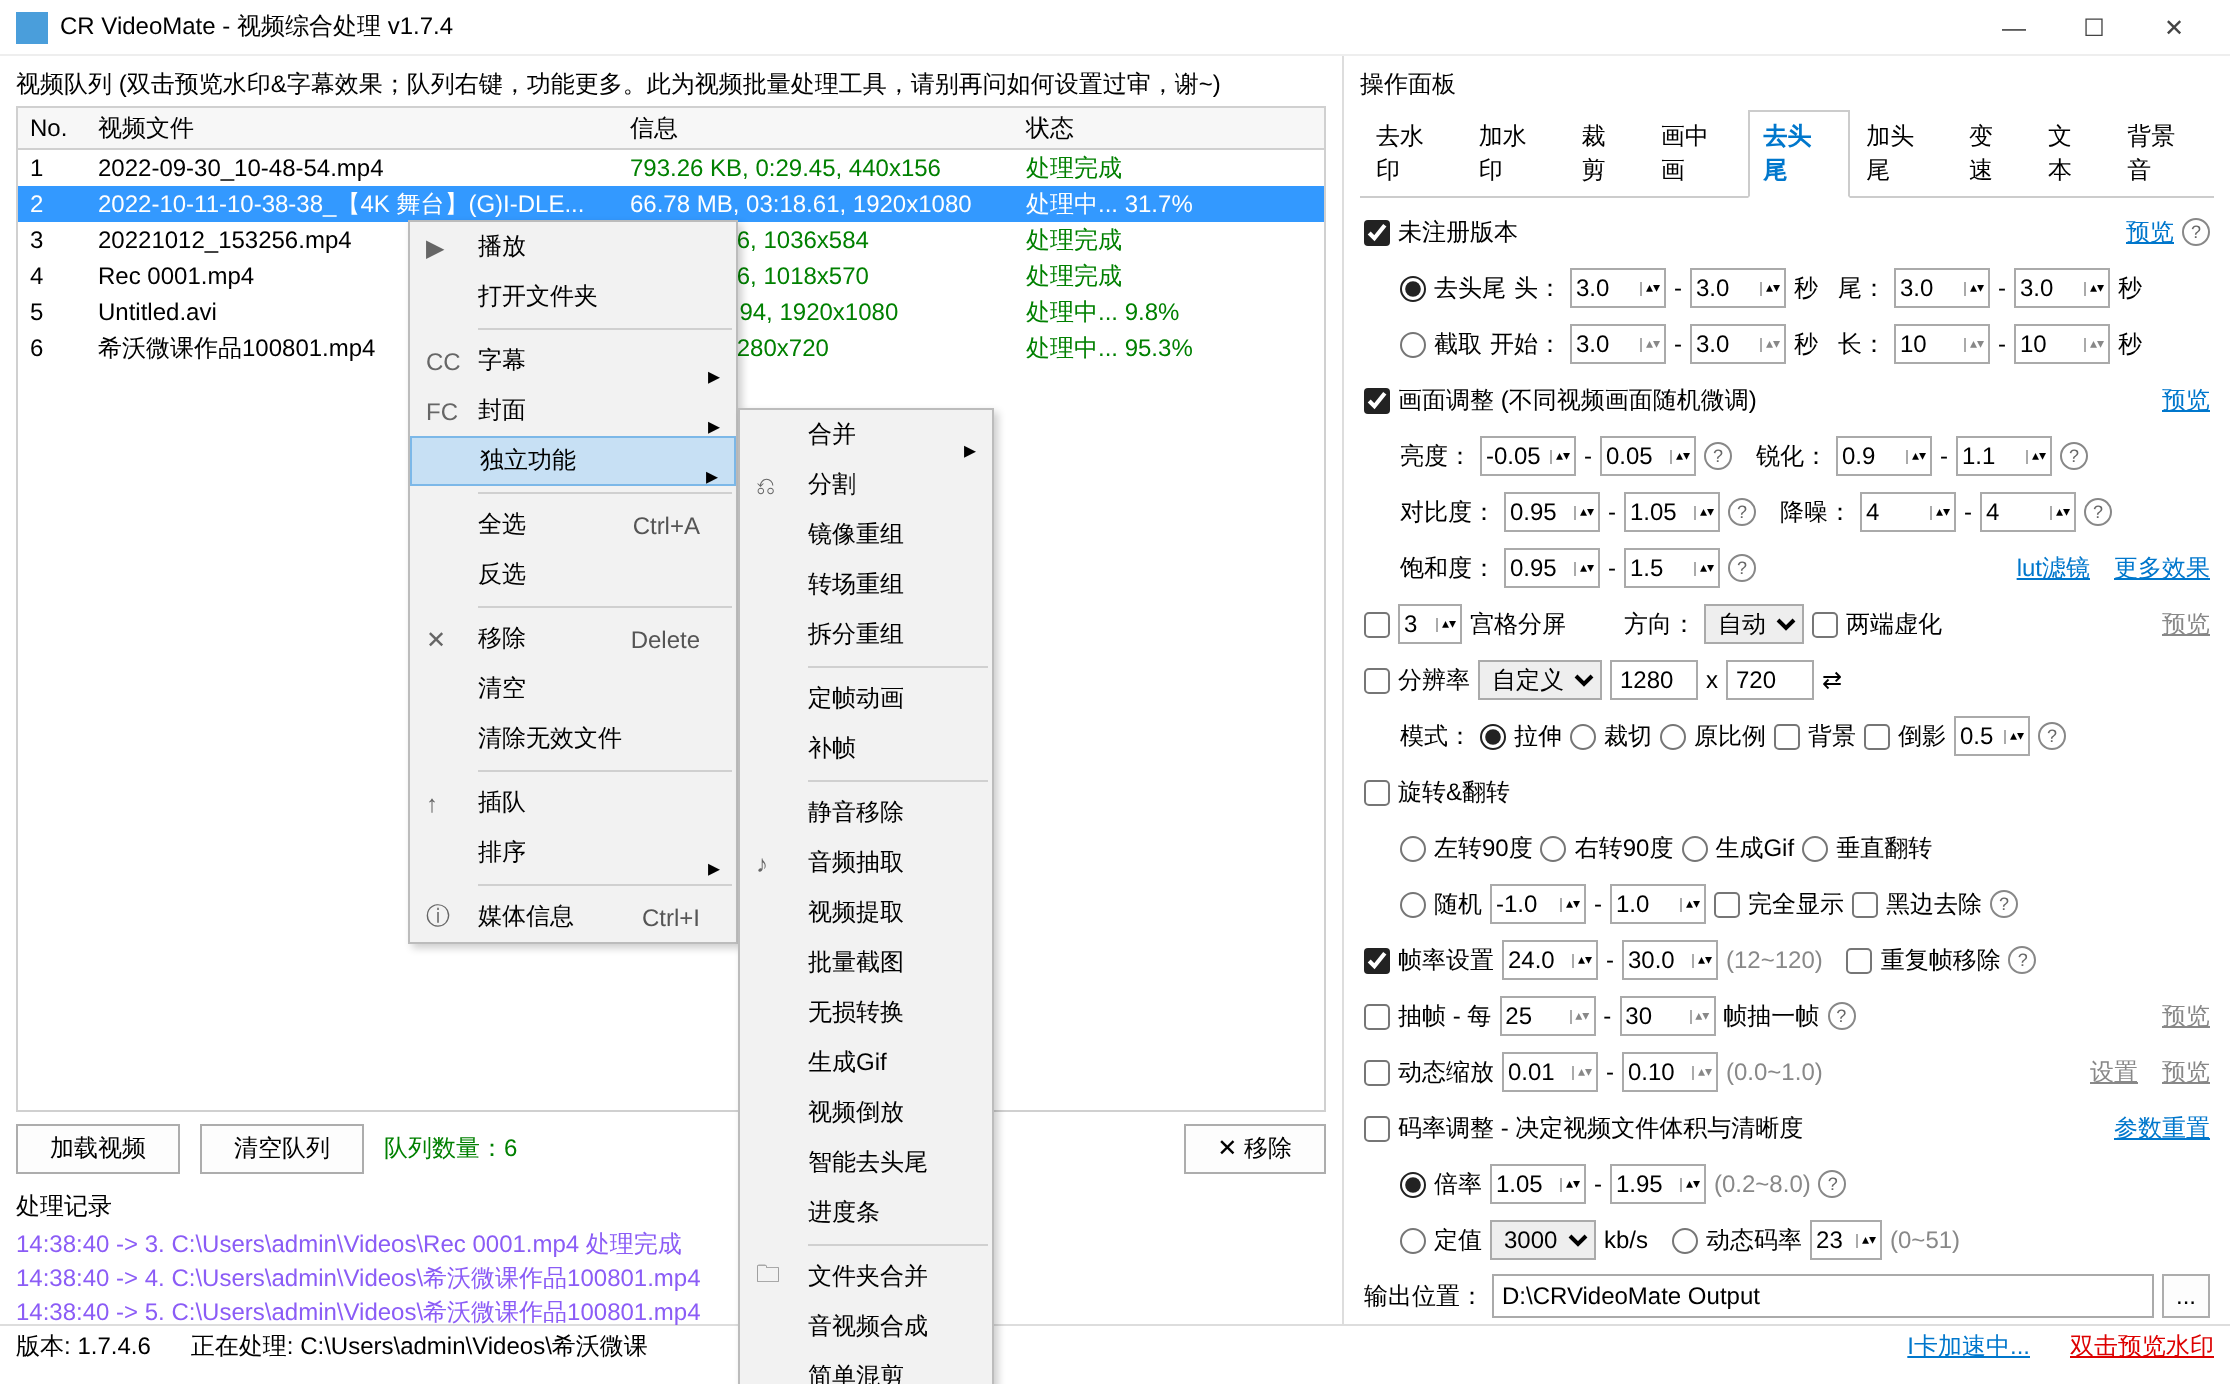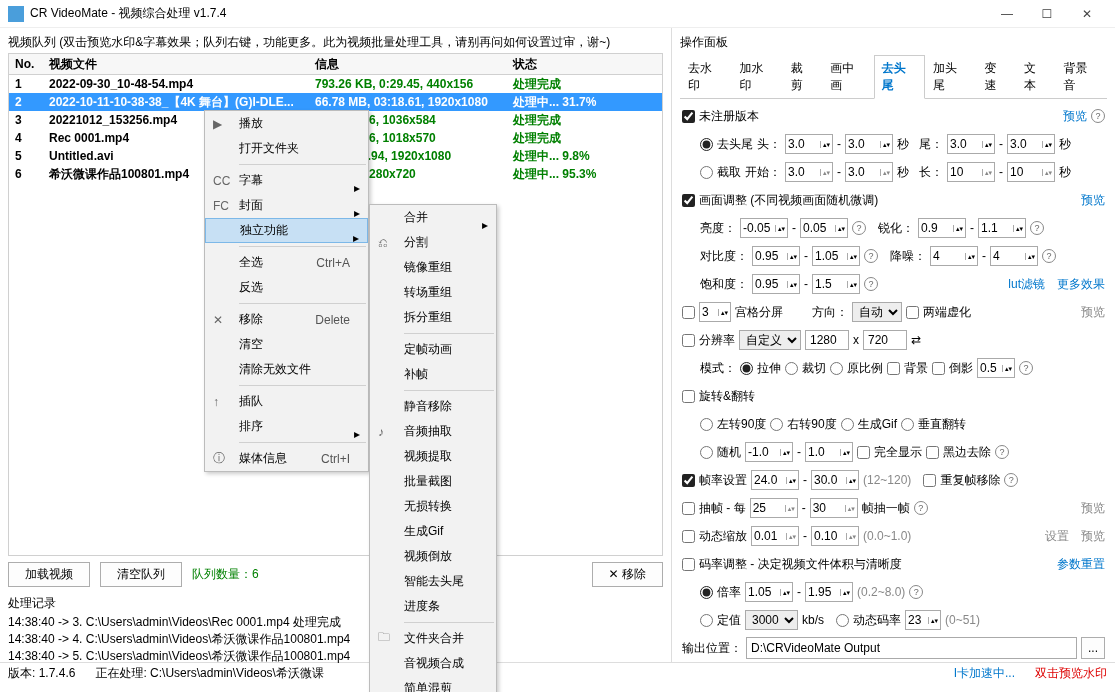--- a/index.html
+++ b/index.html
@@ -7,34 +7,34 @@
 .titlebar { height: 28px; display: flex; align-items: center; padding: 0 8px; border-bottom: 1px solid #eee; }
 .titlebar .icon { width: 16px; height: 16px; background: #4a9edb; margin-right: 6px; display: inline-block; }
 .titlebar .title { flex: 1; }
 .winbtns { display: flex; }
 .winbtn { width: 40px; height: 28px; display: flex; align-items: center; justify-content: center; color: #444; }
 .main { display: flex; height: 634px; }
 .left { width: 672px; border-right: 1px solid #ddd; display: flex; flex-direction: column; padding: 4px 8px 0 8px; }
 .right { flex: 1; padding: 4px 8px; overflow: hidden; }
 .queue-header { font-size: 12px; padding: 2px 0; }
 .table-head { display: flex; border: 1px solid #d0d0d0; background: #f7f7f7; height: 22px; align-items: center; }
-.th, .td { padding: 0 6px; overflow: hidden; white-space: nowrap; text-overflow: ellipsis; font-weight: bold; }
+.th, .td { padding: 0 6px; overflow: hidden; white-space: nowrap; text-overflow: ellipsis; }
 .col-no { width: 34px; }
 .col-file { width: 266px; }
 .col-info { width: 198px; }
 .col-status { width: 140px; }
 .tbody { flex: 1; border: 1px solid #d0d0d0; border-top: none; overflow: hidden; }
 .row { display: flex; height: 18px; align-items: center; }
 .row.selected { background: #3399ff; color: #fff; }
 .row .col-info, .row .col-status { color: #008000; }
 .row.selected .col-info, .row.selected .col-status { color: #fff; }
 .left-bottom { display: flex; align-items: center; gap: 10px; padding: 6px 0; }
 .btn { border: 1px solid #adadad; background: #fdfdfd; padding: 3px 16px; cursor: pointer; }
 .log-head { padding: 2px 0; }
-.log-body { font-family: Consolas, monospace; font-size: 12px; color: #000000; height: 48px; }
+.log-body { font-family: Consolas, monospace; font-size: 12px; color: #8b5cf6; height: 48px; }
 .statusbar { height: 22px; border-top: 1px solid #ddd; display: flex; align-items: center; padding: 0 8px; font-size: 12px; gap: 20px; }
 .red { color: #d00; }
 .green { color: #008000; }
 
 .ctx { position: absolute; background: #f2f2f2; border: 1px solid #bcbcbc; box-shadow: 2px 2px 4px rgba(0,0,0,.2); }
 .ctx-item { display: flex; align-items: center; height: 25px; padding: 0 20px 0 34px; white-space: nowrap; position: relative; }
 .ctx-item.hl { background: #c7e0f4; border: 1px solid #7cb8e8; height: 25px; }
 .ctx-item .arrow::after { content: "▸"; position: absolute; right: 8px; }
 .ctx-sep { height: 1px; background: #d0d0d0; margin: 3px 2px 3px 34px; }
 .ctx .ico { position: absolute; left: 8px; color: #666; font-size: 12px; }
@@ -44,21 +44,21 @@
 .tabs { display: flex; border-bottom: 1px solid #ccc; }
 .tab { padding: 4px 7px; border: 1px solid transparent; border-bottom: none; cursor: pointer; }
 .tab.active { border-color: #ccc; background: #fff; border-bottom: 1px solid #fff; margin-bottom: -1px; color: #07c; font-weight: bold; }
 .panel-body { padding: 6px 2px; display: flex; flex-direction: column; gap: 6px; font-size: 12px; }
 .rline { display: flex; align-items: center; gap: 4px; min-height: 22px; }
 .rline label { white-space: nowrap; }
 .numbox { width: 44px; border: 1px solid #aaa; height: 20px; padding: 0 4px; display: inline-flex; align-items: center; background: #fff; }
 .sbx { display: inline-flex; align-items: center; border: 1px solid #aaa; height: 20px; }
 .sbx input { border: none; width: 34px; padding: 0 2px; outline: none; }
 .sbx .sp { width: 12px; display: flex; flex-direction: column; font-size: 7px; line-height: 7px; text-align: center; border-left: 1px solid #aaa; }
-.link { color: #07c; cursor: pointer; }
+.link { color: #07c; text-decoration: underline; cursor: pointer; }
 .link.red { color: #d00; }
 .chk { accent-color: #222; }
 .radio { accent-color: #222; }
 .sel { border: 1px solid #aaa; height: 20px; padding: 0 2px; background: #eee; }
 .outbox { flex: 1; border: 1px solid #aaa; height: 22px; padding: 0 4px; background: #fff; display: flex; align-items: center; }
 .q { width: 14px; height: 14px; border: 1px solid #888; border-radius: 50%; display: inline-flex; align-items: center; justify-content: center; font-size: 9px; color: #666; }
 .grey { color: #888; }
 </style>
 </head>
 <body>

